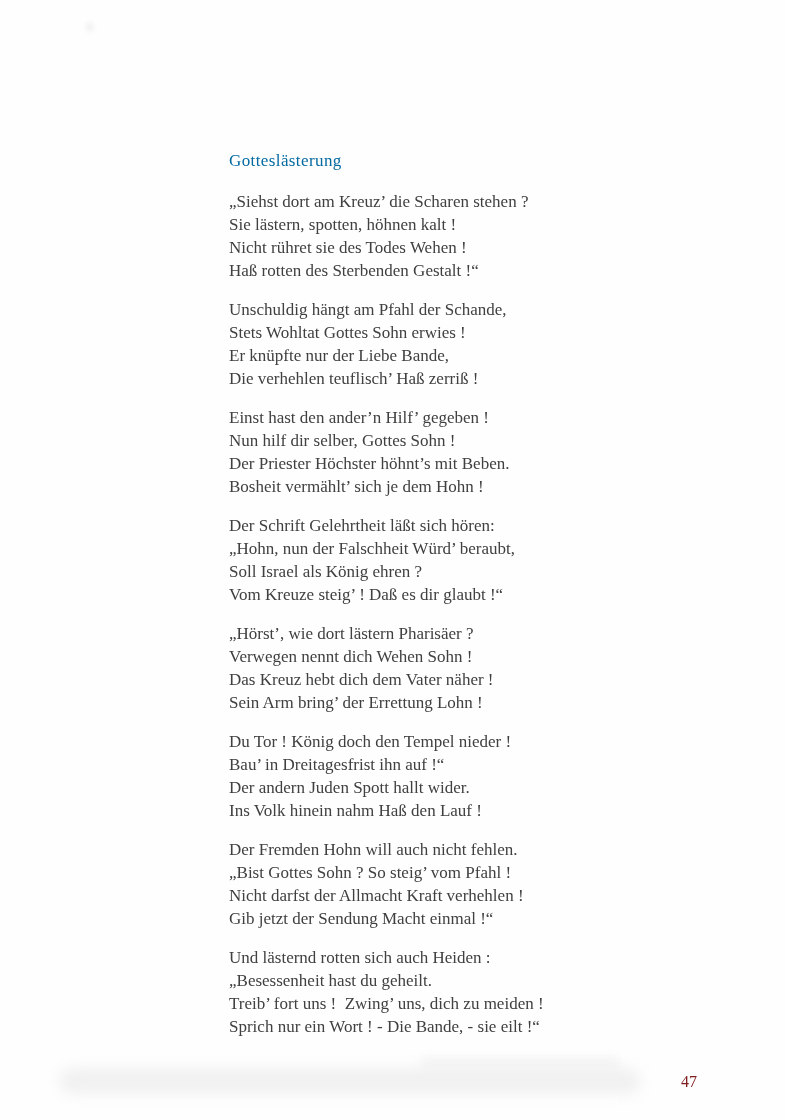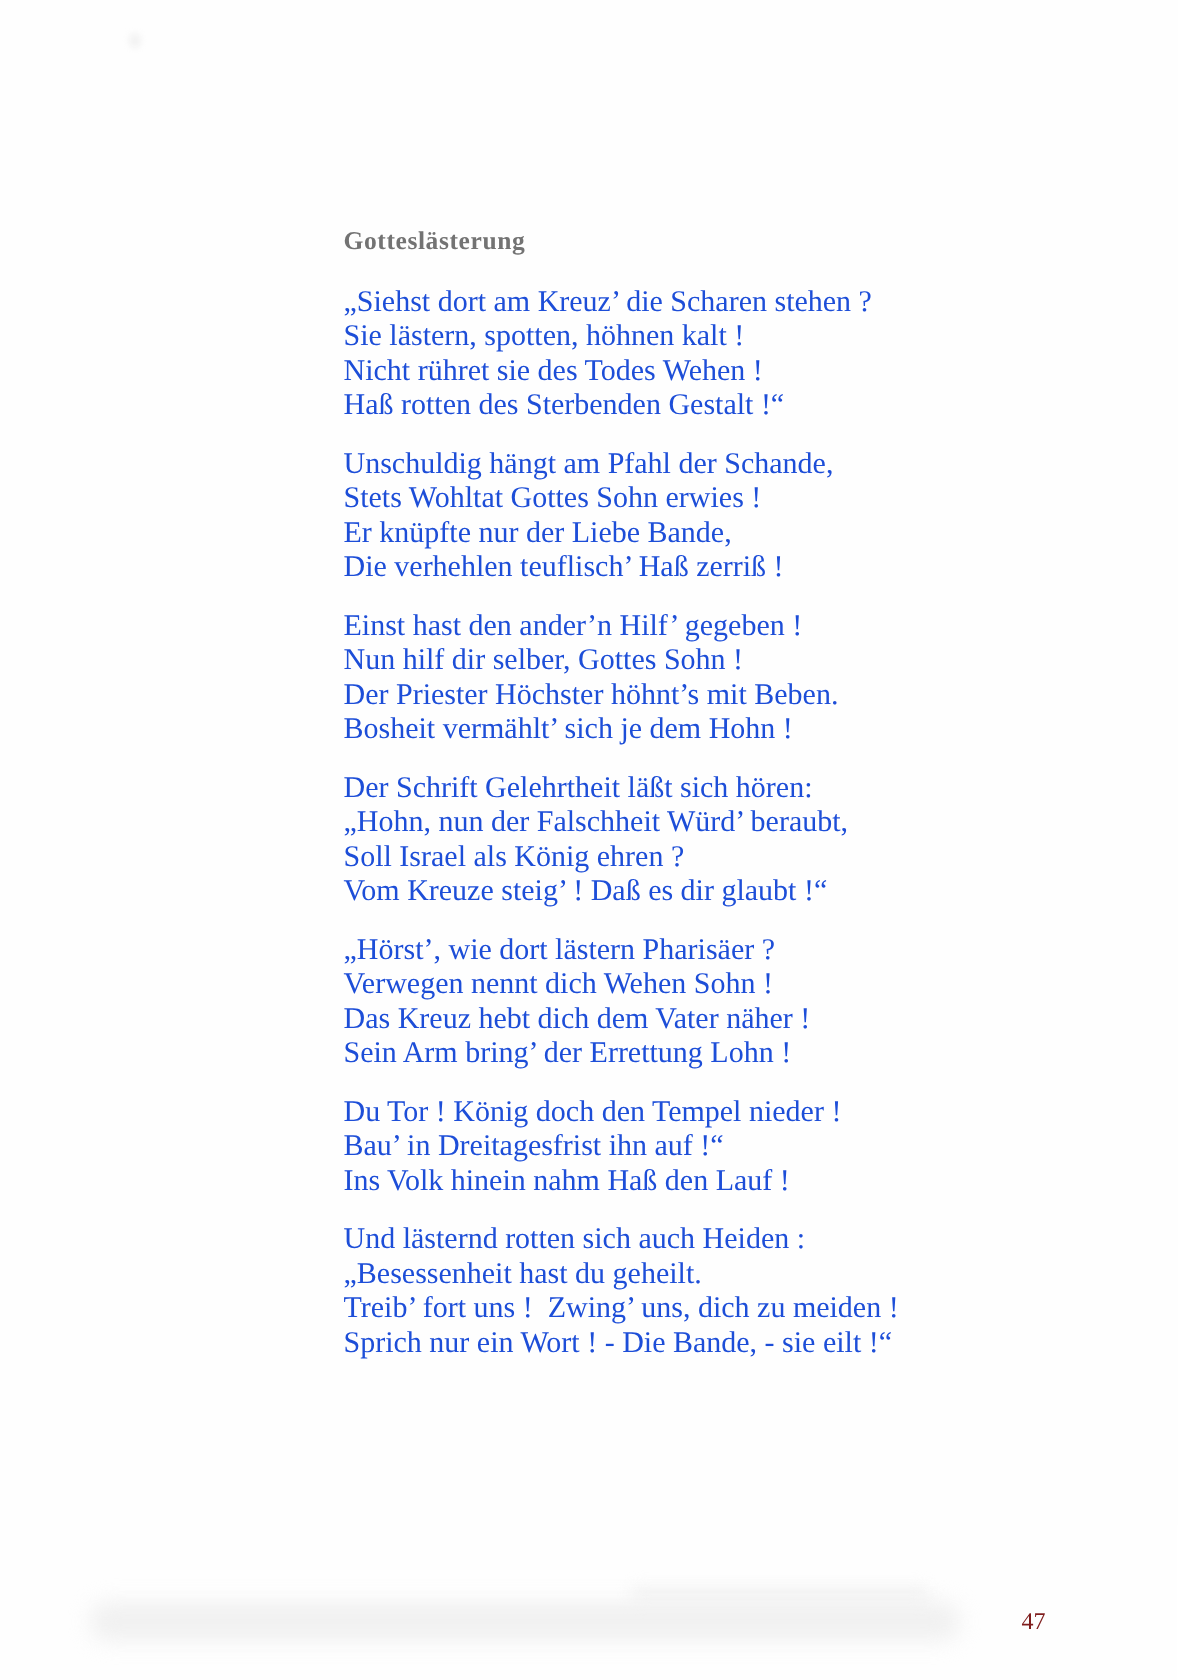--- a/index.html
+++ b/index.html
@@ -15,35 +15,35 @@
     width: 785px; height: 1120px;
     background: #fefefe;
     color: #1c1c1c;
   }
   .content {
     position: absolute;
     left: 229px;
     top: 149px;
   }
   .poem-title {
-    font-weight: bold;
+    font-weight: normal;
     font-size: 17px;
     line-height: 23px;
     letter-spacing: 0.4px;
     margin-bottom: 18px;
-    color: #737373;
+    color: #0369a1;
   }
   .stanza {
     margin-bottom: 16px;
   }
   .line {
-    font-size: 20px;
+    font-size: 17px;
     line-height: 23px;
     white-space: pre;
-    color: #1d4ed8;
+    color: #404040;
   }
   .page-number {
     position: absolute;
     left: 681px;
     top: 1073px;
     font-size: 16px;
     color: #7f1d1d;
   }
   
   .scan-smudge-bottom {
@@ -114,23 +114,30 @@
     <div class="stanza">
       <div class="line">„Hörst’, wie dort lästern Pharisäer ?</div>
       <div class="line">Verwegen nennt dich Wehen Sohn !</div>
       <div class="line">Das Kreuz hebt dich dem Vater näher !</div>
       <div class="line">Sein Arm bring’ der Errettung Lohn !</div>
     </div>
 
     <div class="stanza">
       <div class="line">Du Tor ! König doch den Tempel nieder !</div>
       <div class="line">Bau’ in Dreitagesfrist ihn auf !“</div>
+      <div class="line">Der andern Juden Spott hallt wider.</div>
       <div class="line">Ins Volk hinein nahm Haß den Lauf !</div>
     </div>
 
+    <div class="stanza">
+      <div class="line">Der Fremden Hohn will auch nicht fehlen.</div>
+      <div class="line">„Bist Gottes Sohn ? So steig’ vom Pfahl !</div>
+      <div class="line">Nicht darfst der Allmacht Kraft verhehlen !</div>
+      <div class="line">Gib jetzt der Sendung Macht einmal !“</div>
+    </div>
 
     <div class="stanza">
       <div class="line">Und lästernd rotten sich auch Heiden :</div>
       <div class="line">„Besessenheit hast du geheilt.</div>
       <div class="line">Treib’ fort uns !  Zwing’ uns, dich zu meiden !</div>
       <div class="line">Sprich nur ein Wort ! - Die Bande, - sie eilt !“</div>
     </div>
   </div>
 
   <div class="scan-smudge-bottom2"></div>

